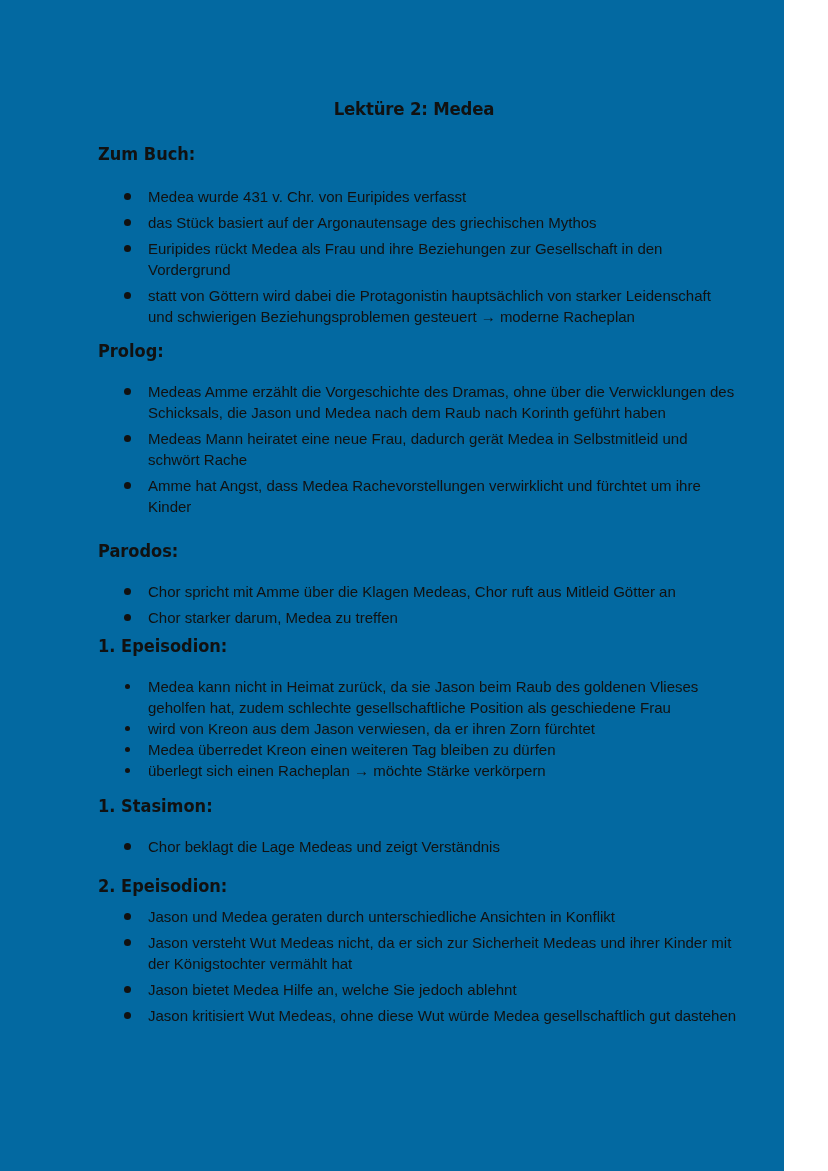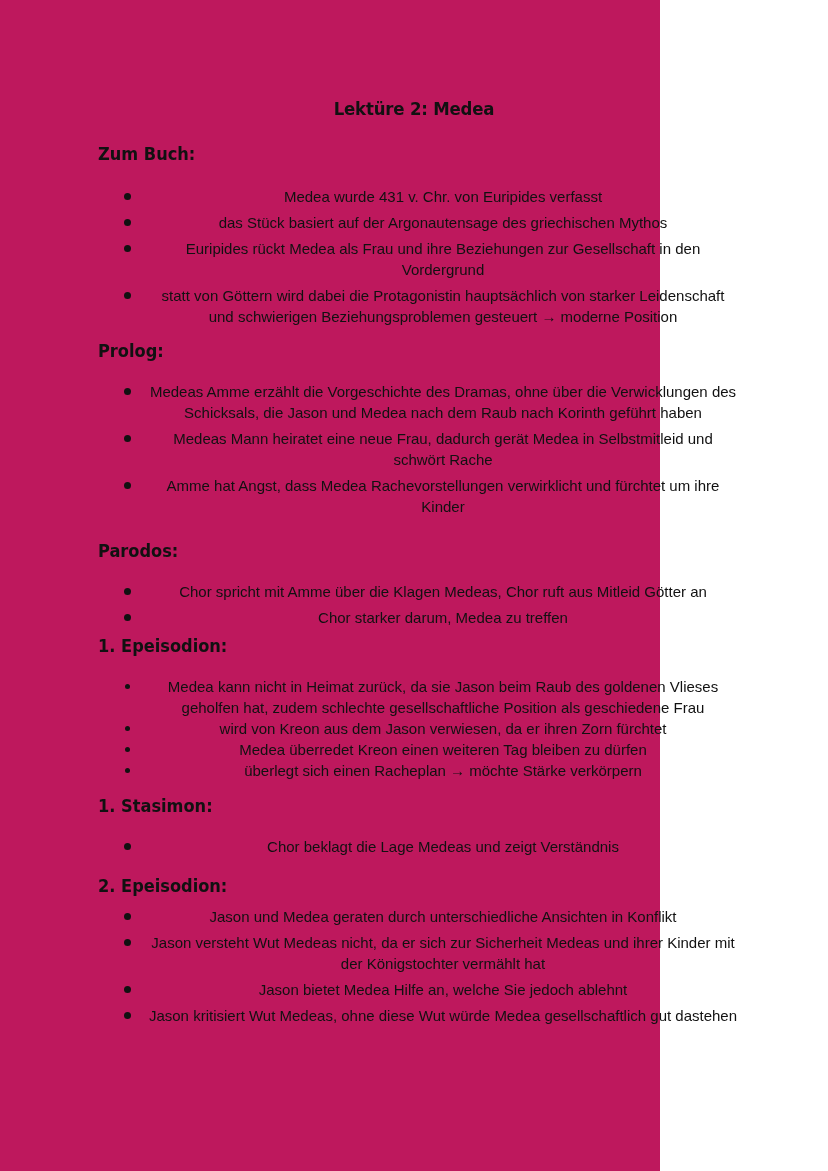--- a/index.html
+++ b/index.html
@@ -11,23 +11,23 @@
       width: 828px;
       height: 1171px;
       position: relative;
       overflow: hidden;
       color: #111111;
     }
     .page {
       position: absolute;
       left: 0;
       top: 0;
-      width: 660px;
+      width: 784px;
       height: 1171px;
-      background: #be185d;
+      background: #0369a1;
     }
     .doc-title {
       position: absolute;
       top: 98px;
       left: 0;
       width: 828px;
       text-align: center;
       font-family: "DejaVu Sans", sans-serif;
       font-size: 18px;
       font-weight: bold;
@@ -57,21 +57,20 @@
       margin: 0;
       padding: 0;
     }
     ul.bullets li {
       position: relative;
       padding-left: 50px;
       font-family: "Liberation Sans", sans-serif;
       font-size: 15px;
       line-height: 21px;
       color: #111;
-      text-align: center;
     }
     ul.bullets li .bullet {
       position: absolute;
       left: 26px;
       top: 7px;
       width: 7px;
       height: 7px;
       border-radius: 50%;
       background: #111;
     }
@@ -90,21 +89,21 @@
 <div class="page">
 
   <div class="doc-title">Lektüre 2: Medea</div>
 
   <div class="section" style="top:142px;">
     <h2 class="section-heading">Zum Buch:</h2>
     <ul class="bullets wide" style="margin-top:20px;">
       <li><span class="bullet"></span><span>Medea wurde 431 v. Chr. von Euripides verfasst</span></li>
       <li><span class="bullet"></span><span>das Stück basiert auf der Argonautensage des griechischen Mythos</span></li>
       <li><span class="bullet"></span><span>Euripides rückt Medea als Frau und ihre Beziehungen zur Gesellschaft in den Vordergrund</span></li>
-      <li><span class="bullet"></span><span>statt von Göttern wird dabei die Protagonistin hauptsächlich von starker Leidenschaft und schwierigen Beziehungsproblemen gesteuert → moderne Position</span></li>
+      <li><span class="bullet"></span><span>statt von Göttern wird dabei die Protagonistin hauptsächlich von starker Leidenschaft und schwierigen Beziehungsproblemen gesteuert → moderne Racheplan</span></li>
     </ul>
   </div>
 
   <div class="section" style="top:339px;">
     <h2 class="section-heading">Prolog:</h2>
     <ul class="bullets wide" style="margin-top:18px;">
       <li><span class="bullet"></span><span>Medeas Amme erzählt die Vorgeschichte des Dramas, ohne über die Verwicklungen des Schicksals, die Jason und Medea nach dem Raub nach Korinth geführt haben</span></li>
       <li><span class="bullet"></span><span>Medeas Mann heiratet eine neue Frau, dadurch gerät Medea in Selbstmitleid und schwört Rache</span></li>
       <li><span class="bullet"></span><span>Amme hat Angst, dass Medea Rachevorstellungen verwirklicht und fürchtet um ihre Kinder</span></li>
     </ul>

